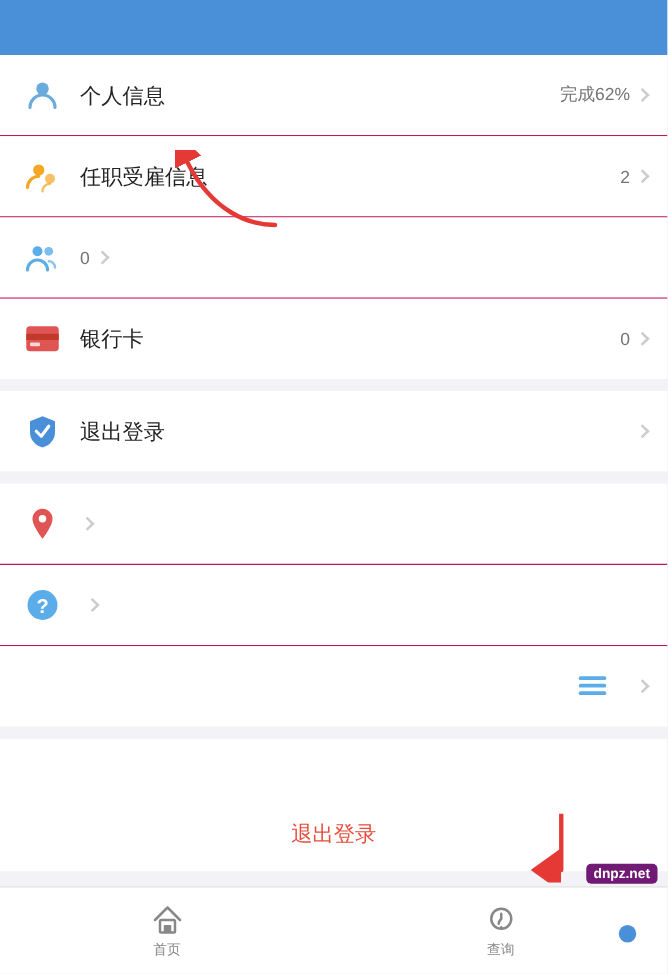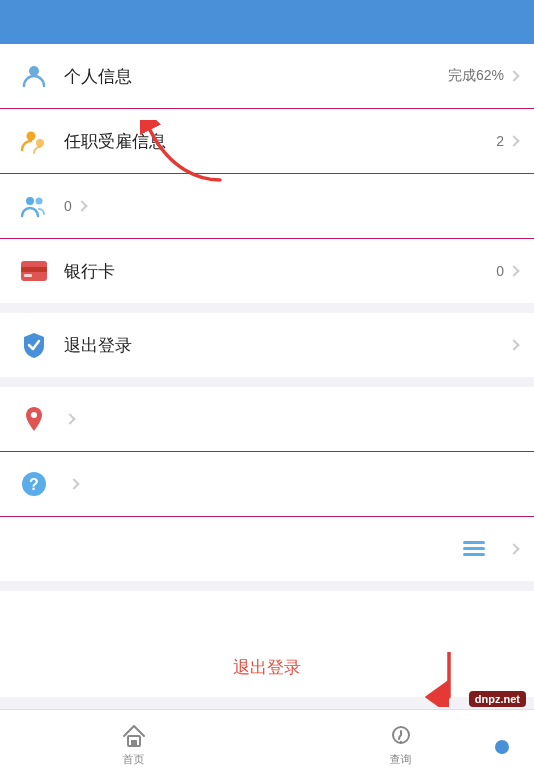--- a/index.html
+++ b/index.html
@@ -277,21 +277,21 @@
       <svg width="28" height="28" viewBox="0 0 28 28" fill="none">
         <circle cx="14" cy="13" r="8" stroke="#888" stroke-width="2" fill="none"></circle>
         <path d="M14 9 Q14 13 14 13 Q12 15 12 17" stroke="#888" stroke-width="2" stroke-linecap="round" fill="none"></path>
         <circle cx="14" cy="20" r="1.2" fill="#888"></circle>
       </svg>
     </div>
     <span class="nav-label">查询</span>
   </div>
 
   <div style="position:absolute; bottom:72px; right:8px; pointer-events:none; z-index:50;">
-    <div style="background:#7f1d1d; border-radius:4px; padding:2px 6px; display:flex; align-items:center; gap:4px;">
+    <div style="background:#701a75; border-radius:4px; padding:2px 6px; display:flex; align-items:center; gap:4px;">
       <span style="color:white; font-size:11px; font-weight:bold;">dnpz.net</span>
     </div>
   </div>
 
   <div style="position:absolute; bottom:68px; right:60px; pointer-events:none; z-index:100;">
     <svg width="50" height="55" viewBox="0 0 50 55">
       <defs>
         <marker id="arrowdown" markerWidth="10" markerHeight="7" refX="5" refY="0" orient="auto">
           <polygon points="0 0, 10 0, 5 7" fill="#e53935"></polygon>
         </marker>

